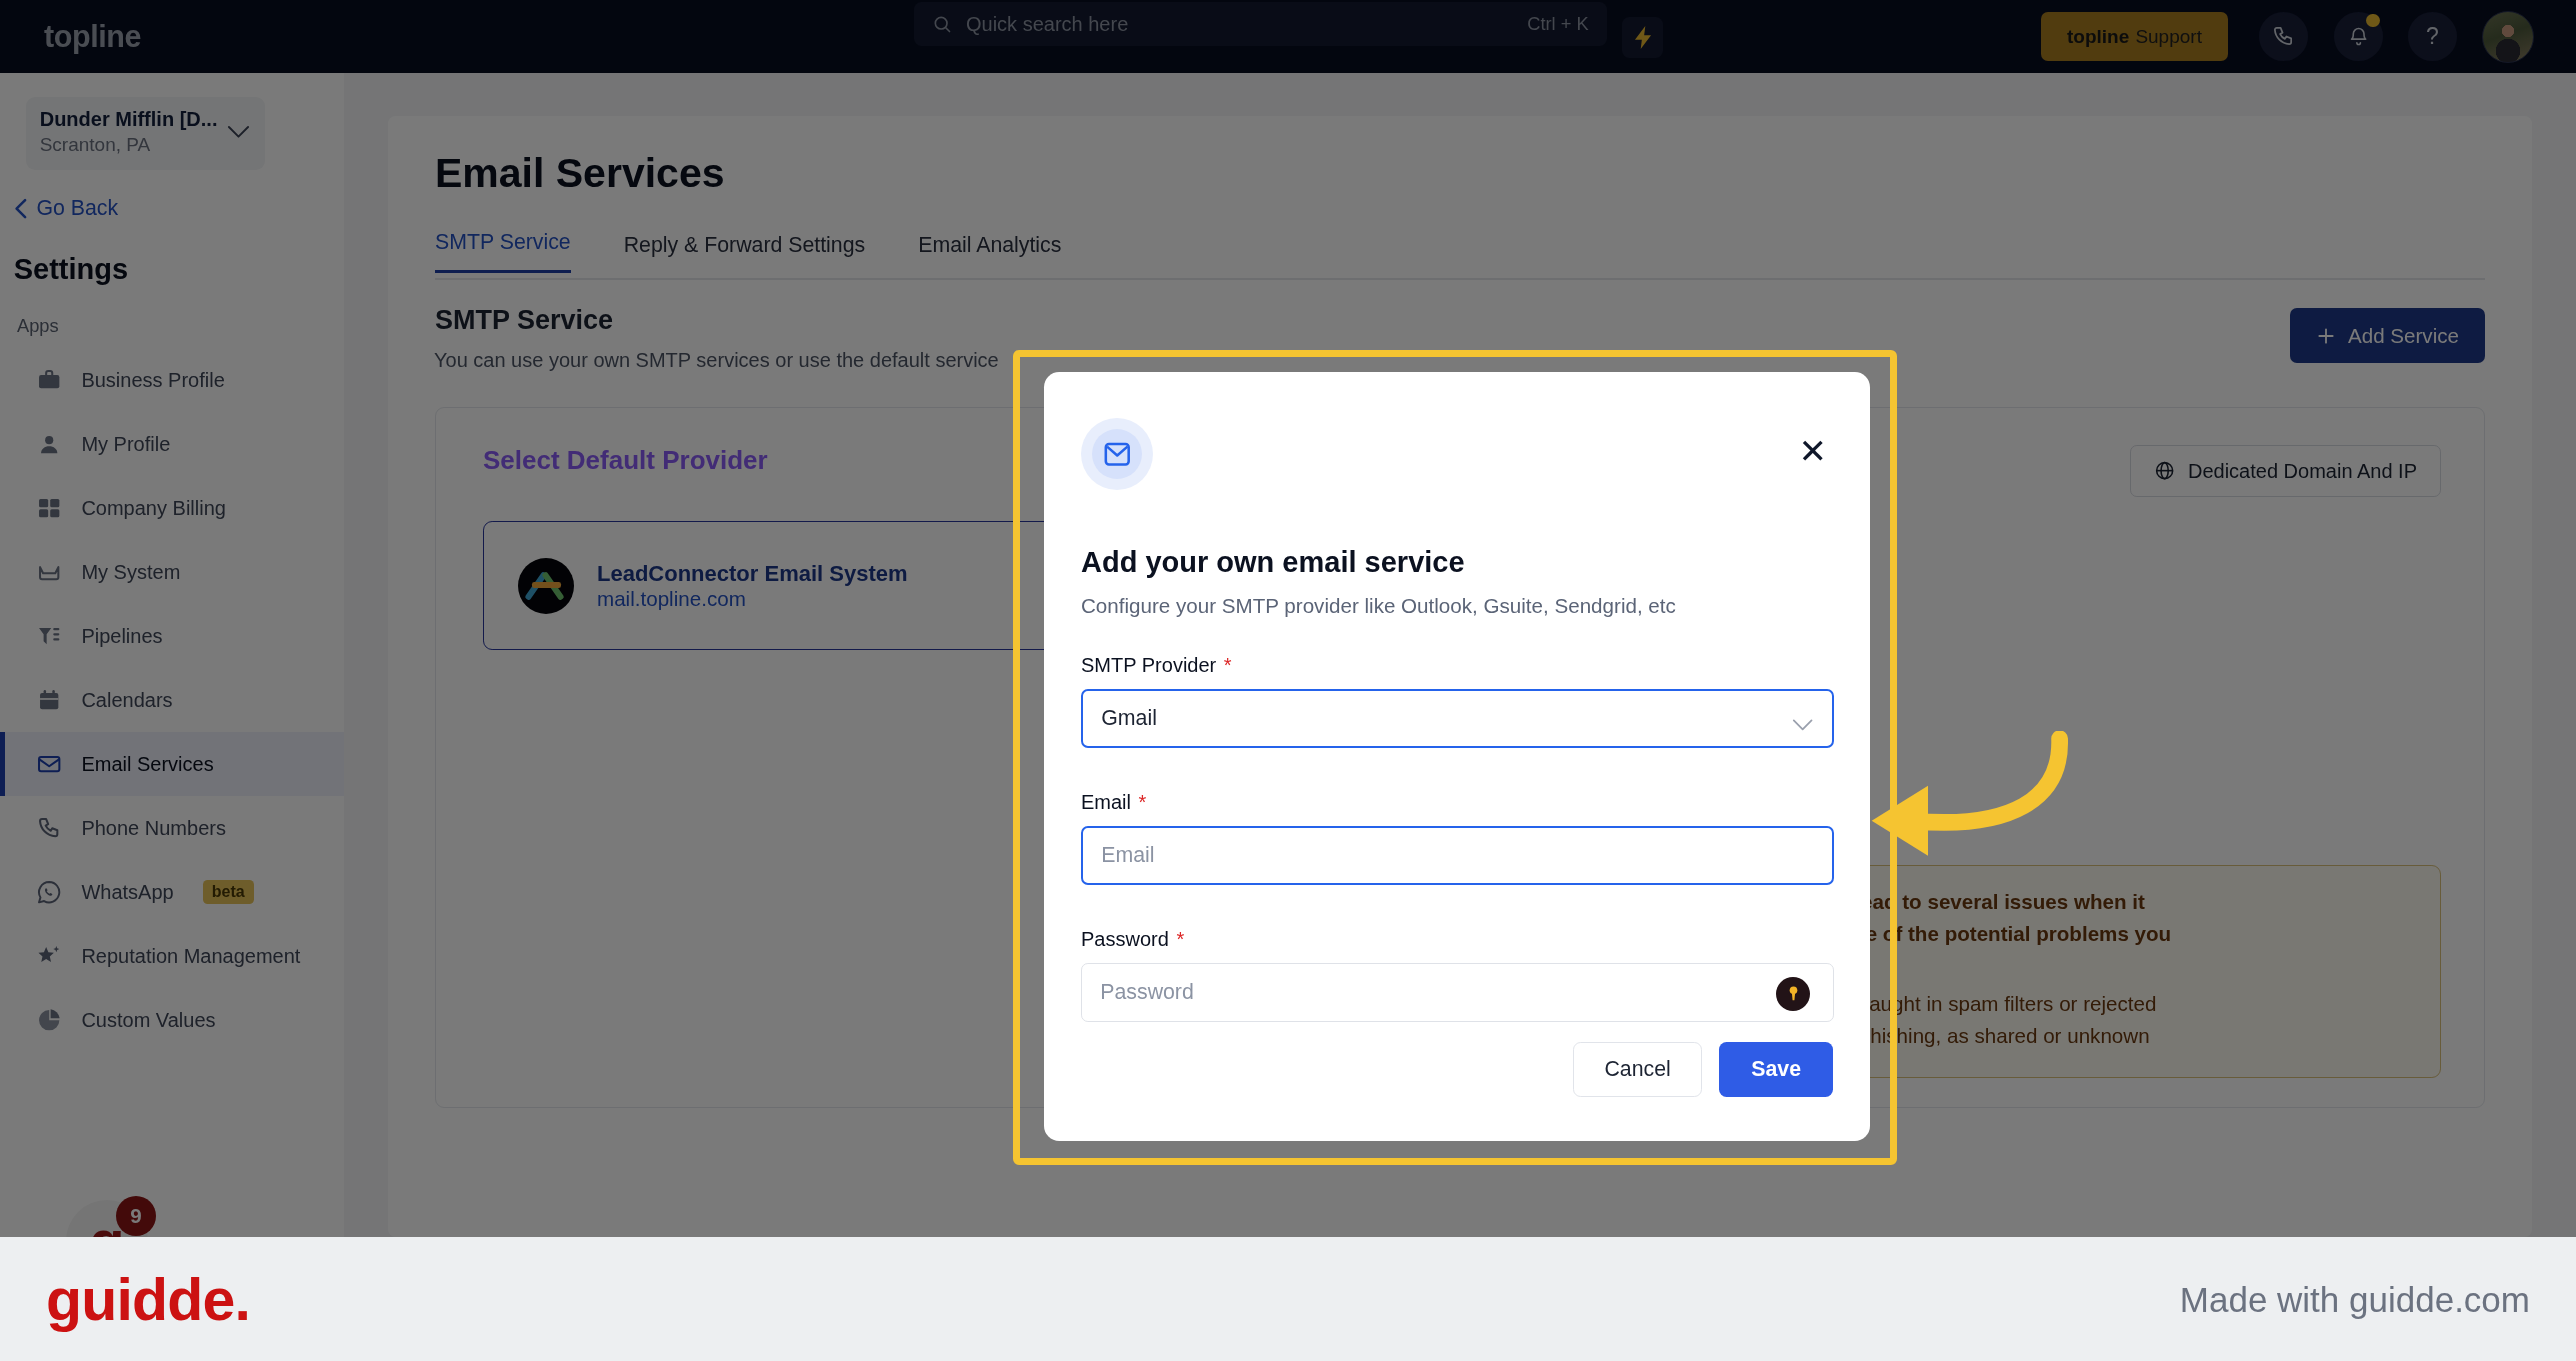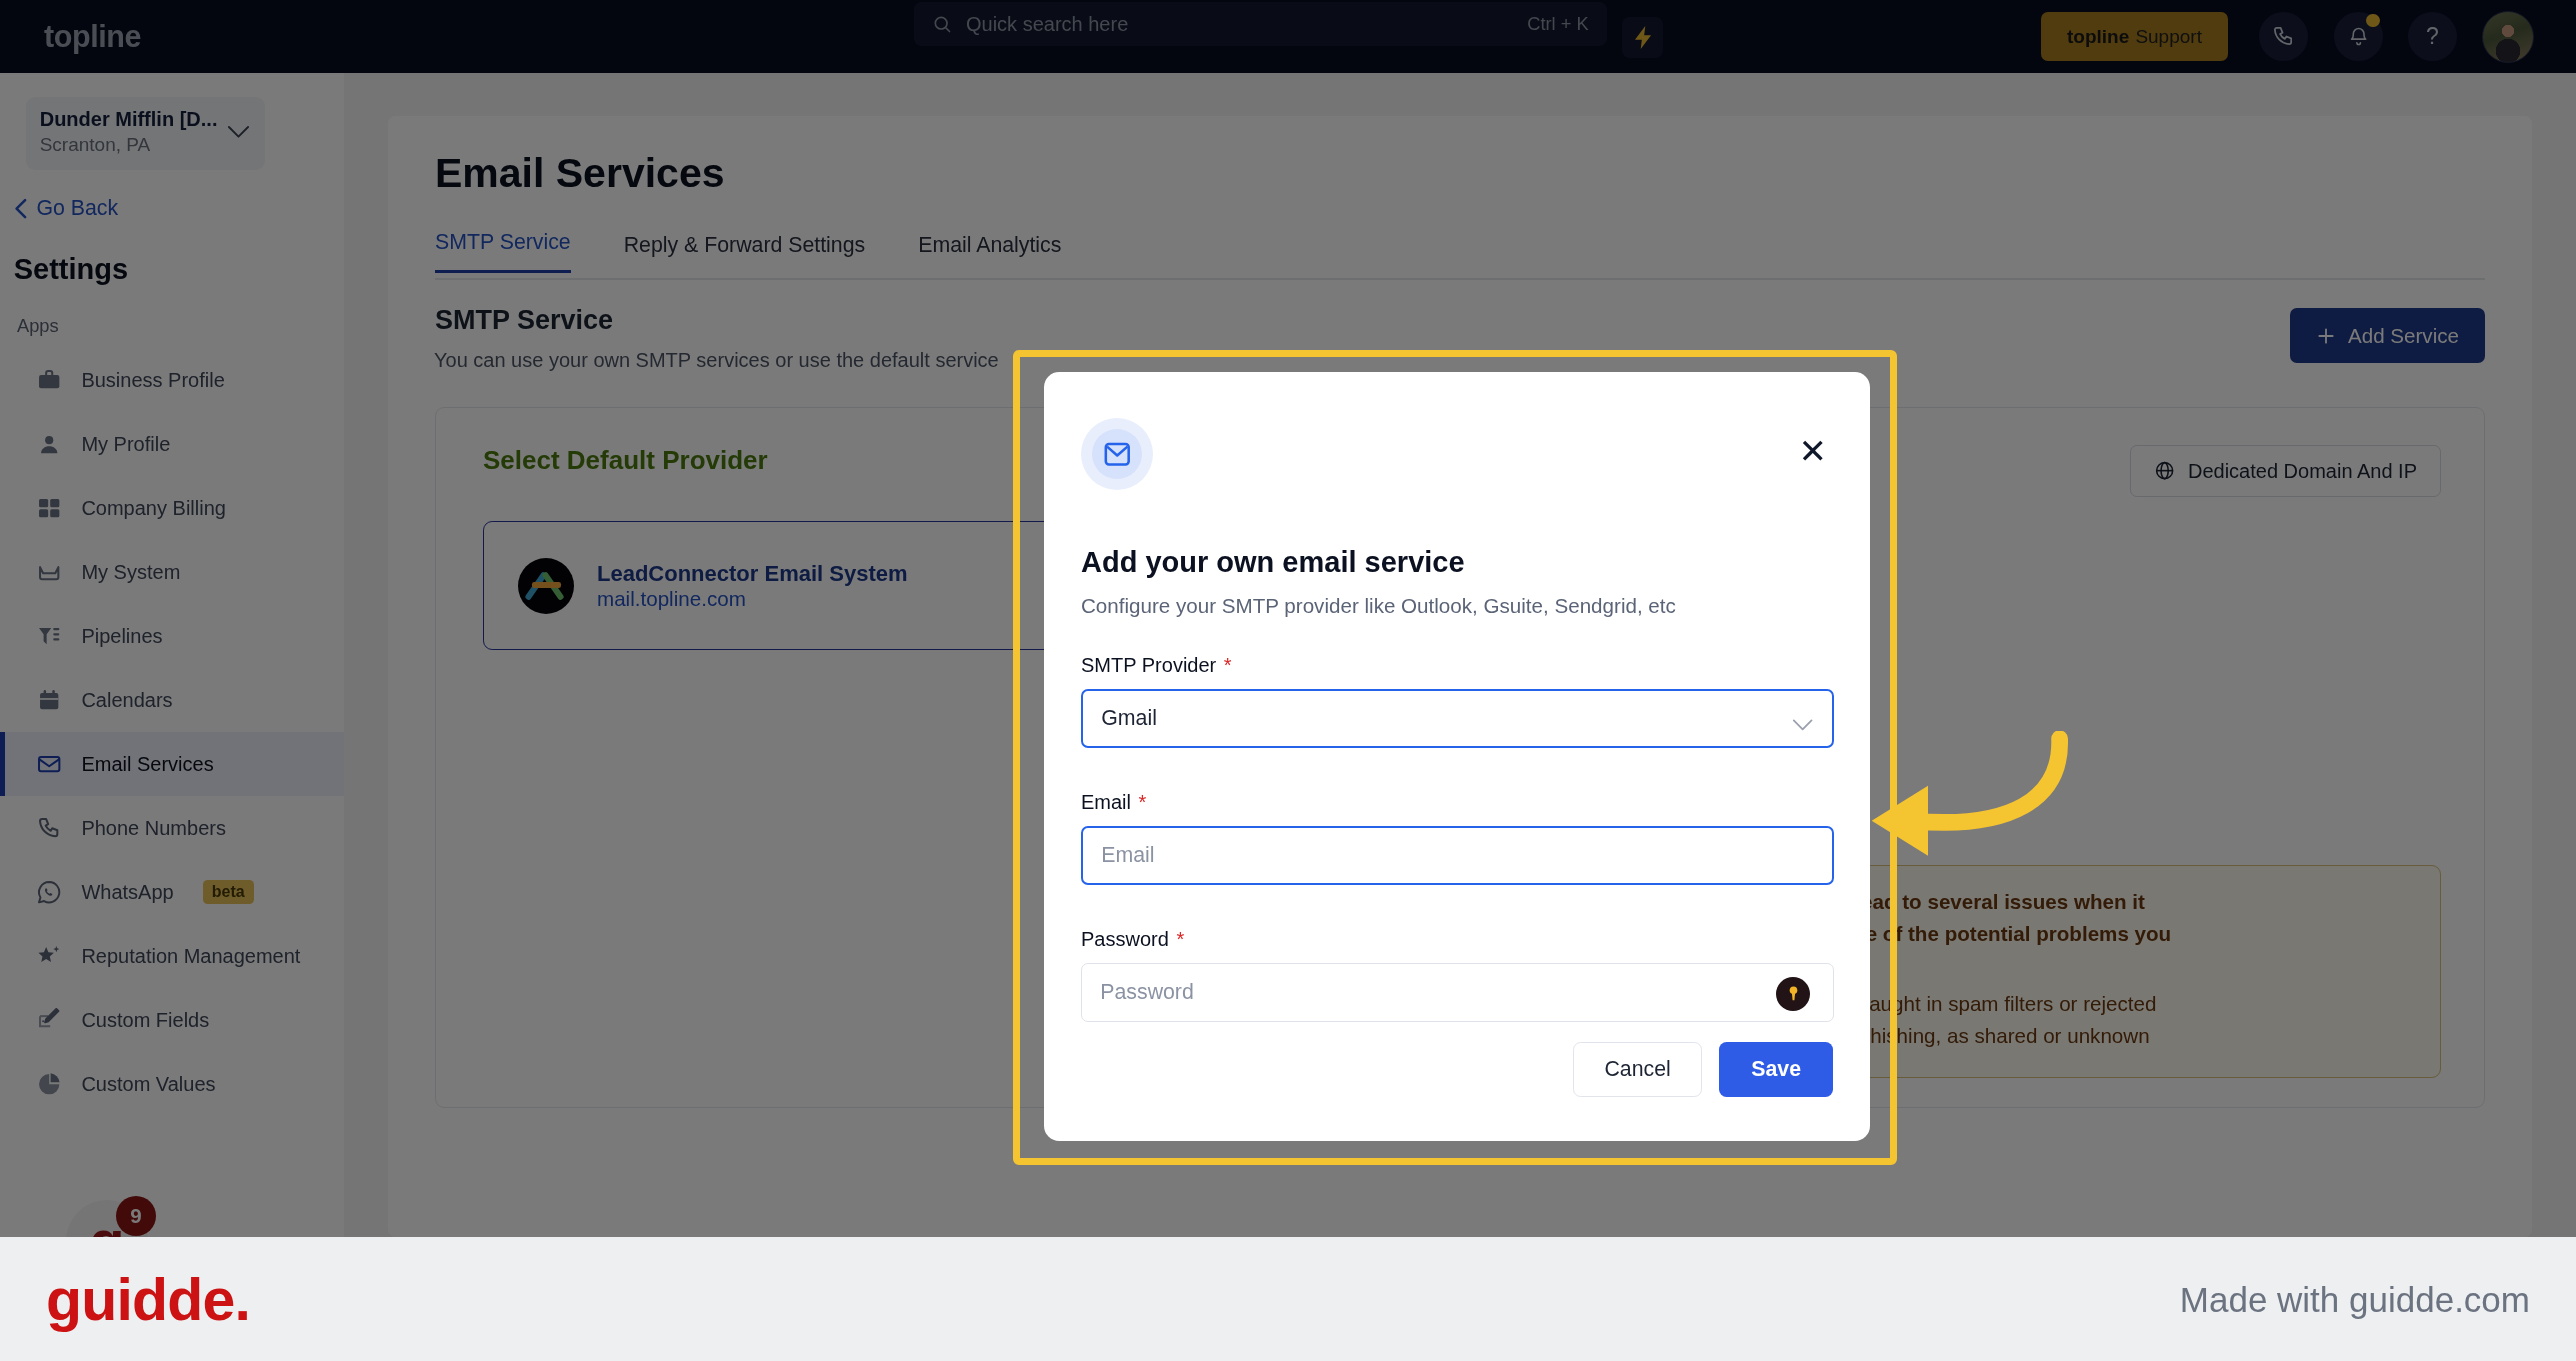--- a/index.html
+++ b/index.html
@@ -156,21 +156,21 @@
     position: absolute; right: 47px; top: 192px;
     height: 55px; padding: 0 26px; background: #1e3a8a; border-radius: 6.9px;
     display: flex; align-items: center; gap: 12.2px;
     color: #ffffff; font-size: 20.6px;
   }
 
   .provider-card {
     position: absolute; left: 47px; top: 291px; right: 47px; height: 701px;
     border: 1.5px solid #e4e7ec; border-radius: 9.1px;
   }
-  .provider-head { position: absolute; left: 47px; top: 37px; font-size: 26px; font-weight: 700; color: #4d7c0f; }
+  .provider-head { position: absolute; left: 47px; top: 37px; font-size: 26px; font-weight: 700; color: #8b5cf6; }
   .dedicated-btn {
     position: absolute; right: 43px; top: 37px;
     height: 52px; padding: 0 23px;
     border: 1.5px solid #d8dbe2; border-radius: 6.9px;
     display: flex; align-items: center; gap: 12.2px;
     font-size: 20px; color: #1d2433; background: #ffffff;
   }
   .lc-row {
     position: absolute; left: 47px; top: 113px; width: 1089px; height: 129px;
     border: 1.5px solid #29379e; border-radius: 9.1px;
@@ -461,32 +461,20 @@
       <div class="nav-item">
         <span class="nav-ico">
           <svg width="24.4" height="24.4" viewBox="0 0 24 24" fill="#5c6478">
               <polygon points="9,3 11.2,8 16.6,8.5 12.6,12.2 13.8,17.6 9,14.8 4.2,17.6 5.4,12.2 1.4,8.5 6.8,8"></polygon>
               <polygon points="19,2 19.8,4.2 22,5 19.8,5.8 19,8 18.2,5.8 16,5 18.2,4.2"></polygon>
             </svg>
         </span>
         <span class="nav-label">Reputation Management</span>
       </div>
 
-      <div class="nav-item">
-        <span class="nav-ico">
-          <svg width="24.4" height="24.4" viewBox="0 0 24 24" fill="none" stroke="#9aa0ad" stroke-width="2">
-              <path d="M3 8v10h10"></path>
-              <path d="M3 8h8"></path>
-              <path d="M21 3l-2-2-10 10-1 3 3-1z" fill="#5c6478" stroke="#5c6478" stroke-linejoin="round"></path>
-              <circle cx="6" cy="13" r="0.9" fill="#5c6478" stroke="none"></circle>
-              <circle cx="9" cy="13" r="0.9" fill="#5c6478" stroke="none"></circle>
-            </svg>
-        </span>
-        <span class="nav-label">Custom Fields</span>
-      </div>
 
       <div class="nav-item">
         <span class="nav-ico">
           <svg width="24.4" height="24.4" viewBox="0 0 24 24" fill="#8d93a1">
               <path d="M12 2a10 10 0 1 0 10 10H12z"></path>
               <path d="M13.4 1.2V10h8.8a10 10 0 0 0-8.8-8.8z" fill="#6b7384"></path>
             </svg>
         </span>
         <span class="nav-label">Custom Values</span>
       </div>

